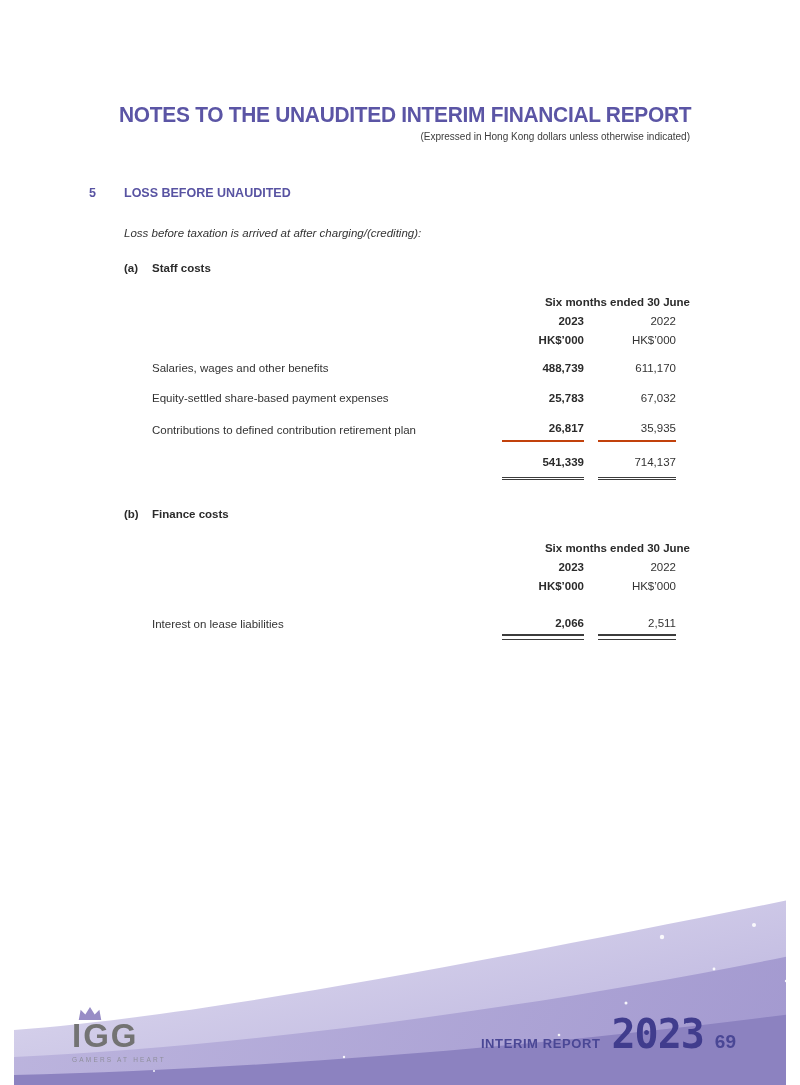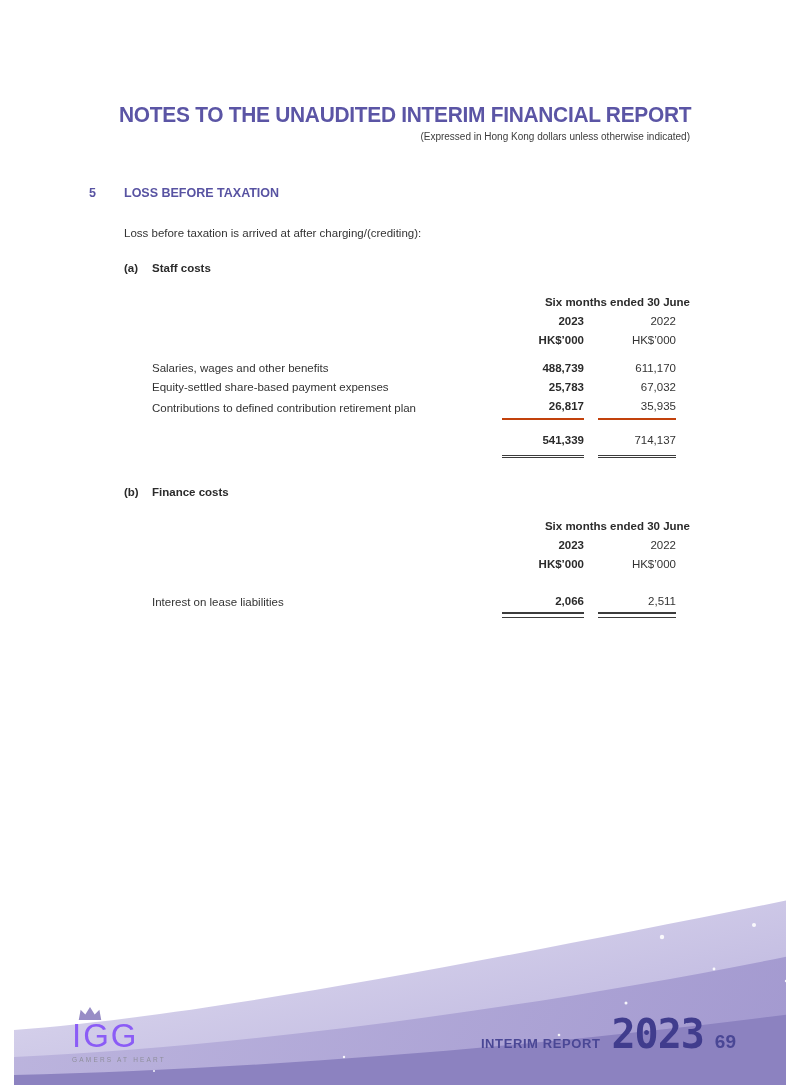--- a/index.html
+++ b/index.html
@@ -12,38 +12,38 @@
   .doc-header { margin-top:103px; text-align:right; }
   .doc-title {
     color:#5b55a5; font-size:22px; font-weight:bold; letter-spacing:-0.3px;
     line-height:1.1; transform:scaleX(.95); transform-origin:right center; white-space:nowrap;
   }
   .doc-subtitle { color:#3c3c3c; font-size:10px; margin-top:4px; }
 
   
   .sec-head { margin-top:44px; display:flex; color:#5853a2; font-weight:bold; font-size:12.5px; }
   .sec-num { width:35px; }
-  .intro { margin-top:27px; margin-left:35px; font-size:11.5px; color:#333; }
+  .intro { margin-top:27px; margin-left:35px; font-size:11.5px; color:#333;font-style:italic; }
 
   .subsec-head { display:flex; margin-left:35px; font-weight:bold; font-size:11.5px; color:#2b2b2b; }
   .subsec-label { width:28px; }
   .subsec-a .subsec-head { margin-top:23px; }
   .subsec-b { margin-top:28px; }
 
   
   .fintable { margin-left:63px; margin-top:22px; font-size:11.5px; color:#333; }
   .trow { display:flex; align-items:flex-end; }
   .tlabel { flex:1; }
   .num { width:82px; text-align:right; }
   .num.c22 { width:78px; margin-left:14px; margin-right:14px; }
   .y23 { font-weight:bold; color:#2b2b2b; }
   .period-row { justify-content:flex-end; }
   .period { font-weight:bold; color:#2b2b2b;text-align:right; }
   .head-row { margin-top:7px; }
-  .data-row { margin-top:4px; line-height:15px; }
+  .data-row { margin-top:15px; line-height:15px; }
   .first-data { margin-top:15px; }
   .rule-row > div { padding-bottom:4px; }
   .rule-row .num { border-bottom:2px solid #c2410c; }
   .total-row { margin-top:14px; }
   .total-row .num.dbl { border-bottom:3px double #3c3c3c; padding-bottom:9px; }
   .final-row { margin-top:24px; }
   .final-row > div { padding-bottom:3px; }
   .final-row .num.final { border-bottom:1px solid #3c3c3c; position:relative; }
   .final-row .num.final::after {
     content:""; position:absolute; left:0; right:0; bottom:-6px; height:3px;
@@ -52,37 +52,37 @@
 
   
   .footer { position:absolute; left:0; right:0; bottom:0; height:200px; z-index:0; }
   .wave { position:absolute; left:0; bottom:0; width:800px; height:200px; display:block; }
   .report-line { position:absolute; right:50px; bottom:32px; display:flex; align-items:baseline; gap:11px; z-index:2; }
   .report-label { font-size:13px; font-weight:bold; color:#4a4795; letter-spacing:0.6px; }
   .report-year { font-family:"DejaVu Sans Mono","Liberation Mono",monospace; font-size:40px; font-weight:bold; color:#403c8d; letter-spacing:-1px; line-height:0.8; }
   .report-page { font-size:19px; font-weight:bold; color:#4a4795; }
   .logo { position:absolute; left:58px; bottom:22px; z-index:2; display:flex; flex-direction:column; align-items:flex-start; }
   .crown { margin-left:5px; margin-bottom:-2px; }
-  .logo-text { font-size:33px; font-weight:normal; color:#8b5cf6; letter-spacing:2px; line-height:1; }
+  .logo-text { font-size:33px; font-weight:bold; color:#737373; letter-spacing:2px; line-height:1; }
   .logo-tag { font-size:6.5px; letter-spacing:2.2px; color:#8f8f9c; margin-top:4px; }
 </style>
 </head>
 <body>
 
 <div class="page">
   <div class="content">
 
     <header class="doc-header">
       <h1 class="doc-title">NOTES TO THE UNAUDITED INTERIM FINANCIAL REPORT</h1>
       <div class="doc-subtitle">(Expressed in Hong Kong dollars unless otherwise indicated)</div>
     </header>
 
     <div class="sec-head">
       <span class="sec-num">5</span>
-      <span class="sec-title">LOSS BEFORE TAXATION</span>
+      <span class="sec-title">LOSS BEFORE UNAUDITED</span>
     </div>
 
     <p class="intro">Loss before taxation is arrived at after charging/(crediting):</p>
 
     <div class="subsec subsec-a">
       <div class="subsec-head">
         <span class="subsec-label">(a)</span>
         <span class="subsec-title">Staff costs</span>
       </div>
 

